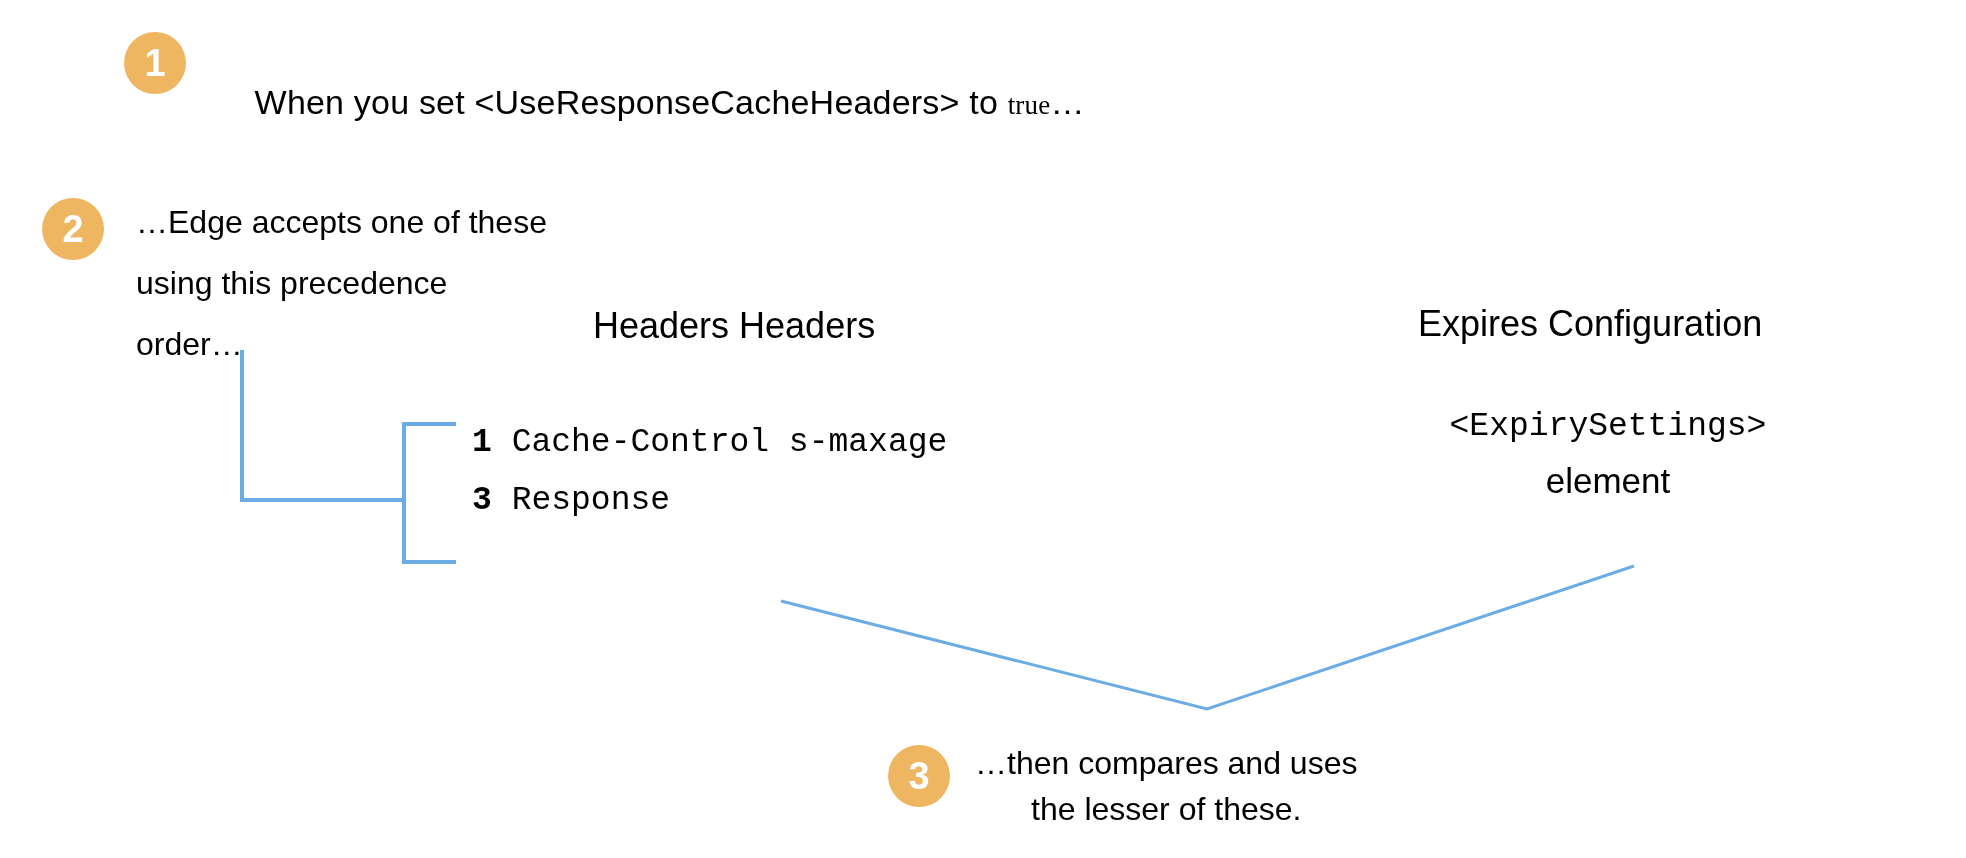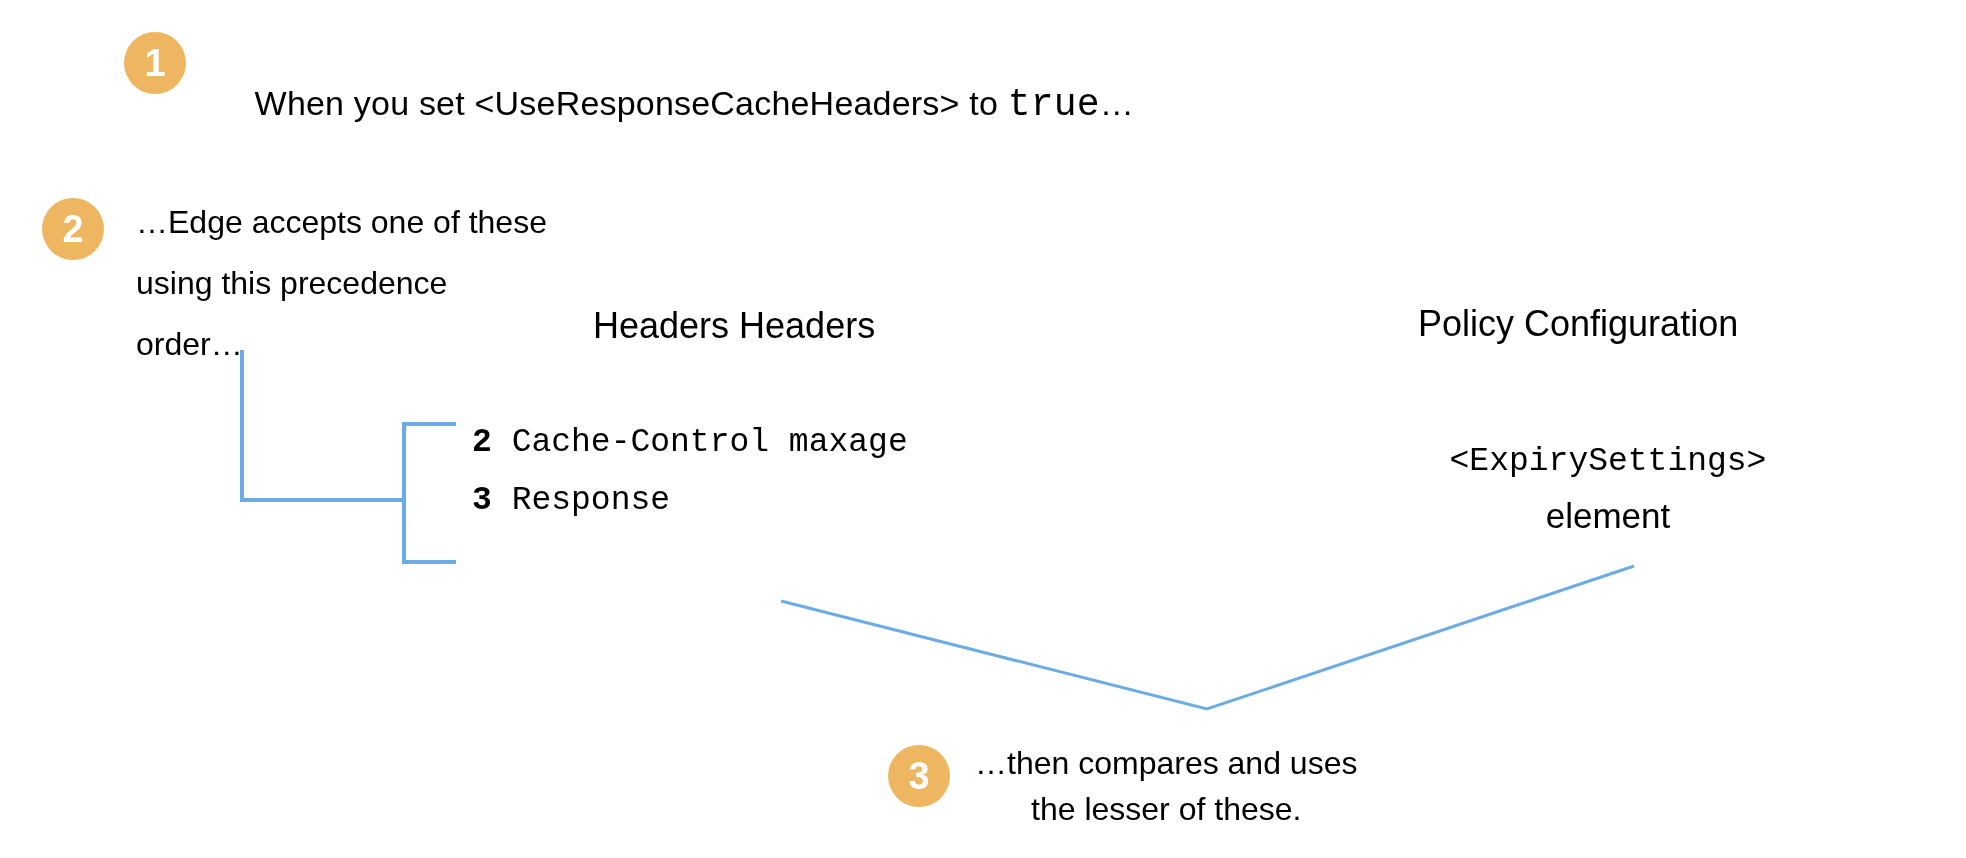--- a/index.html
+++ b/index.html
@@ -63,22 +63,22 @@
 
   
   .txt { position: absolute; white-space: pre; }
 
   #step1-text {
     left: 216px; top: 44px;
     font-size: 34px;
     letter-spacing: 0.2px;
   }
   #step1-text .mono {
-    font-family: Liberation Mono, monospace;
-    font-size: 38px;
+    font-family: Liberation Serif, serif;
+    font-size: 27px;
   }
 
   #step2-text {
     left: 136px; top: 192px;
     font-size: 32px;
     line-height: 61px;
   }
 
   #col-headers-left {
     left: 593px; top: 305px;
@@ -97,21 +97,20 @@
     line-height: 58px;
   }
   #precedence-list .row { white-space: pre; }
   #precedence-list .num { font-weight: bold; }
 
   #policy-block {
     position: absolute;
     left: 1418px; top: 408px;
     width: 380px;
     text-align: center;
-    margin-top: 35px;
   }
   #policy-element-name {
     font-family: "Liberation Mono", monospace;
     font-size: 33px;
     display: block;
     white-space: pre;
   }
   #policy-element-label {
     font-size: 35px;
     display: block;
@@ -147,24 +146,24 @@
   </div>
 
   <div class="badge" id="badge-2">2</div>
 
   <div class="txt" id="step2-text">…Edge accepts one of these
 using this precedence
 order…</div>
 
   <div class="txt" id="col-headers-left">Headers Headers</div>
 
-  <div class="txt" id="col-headers-right">Policy Configuration</div>
+  <div class="txt" id="col-headers-right">Expires Configuration</div>
 
   <div id="precedence-list">
-    <div class="row"><span class="num">2</span><span> </span><span>Cache-Control maxage</span></div>
+    <div class="row"><span class="num">1</span><span> </span><span>Cache-Control s-maxage</span></div>
     <div class="row"><span class="num">3</span><span> </span><span>Response</span></div>
   </div>
 
   <div id="policy-block">
     <span id="policy-element-name">&lt;ExpirySettings&gt;</span>
     <span id="policy-element-label">element</span>
   </div>
 
   <div class="badge" id="badge-3">3</div>
 

